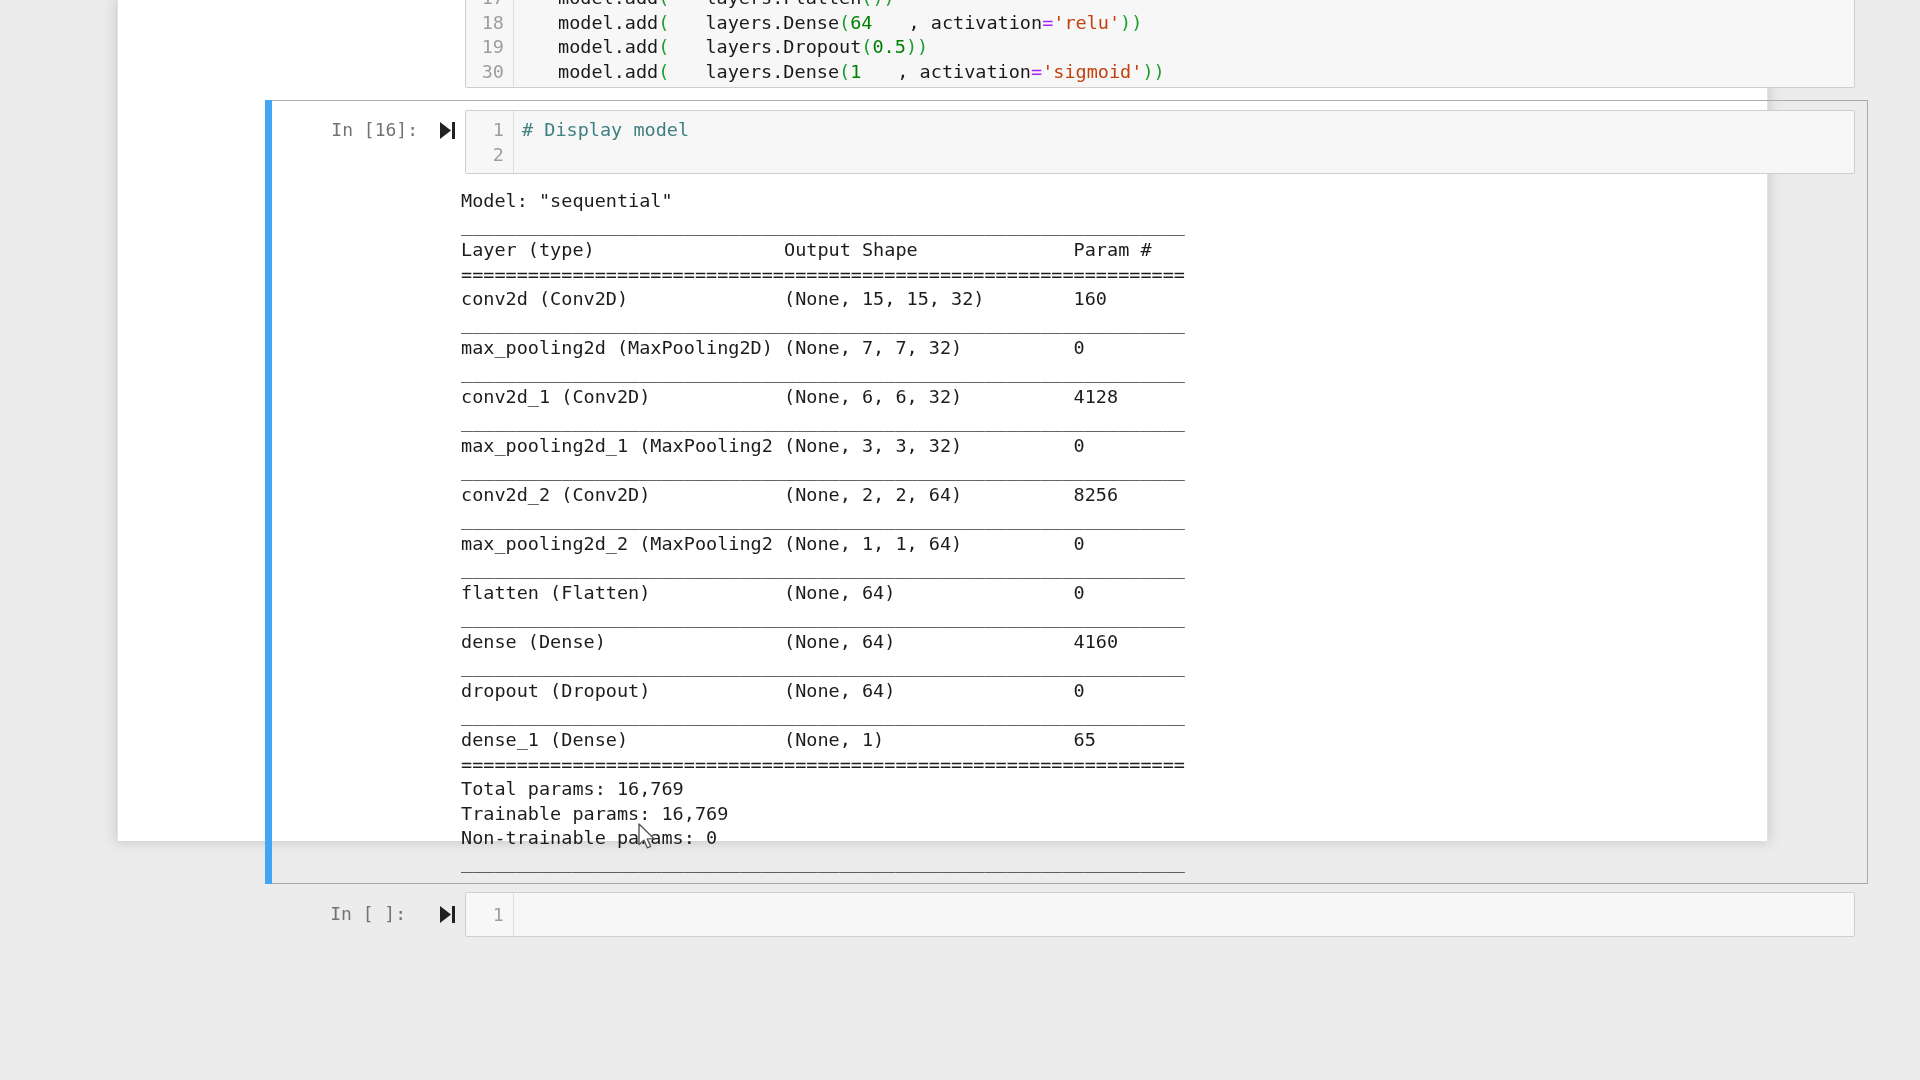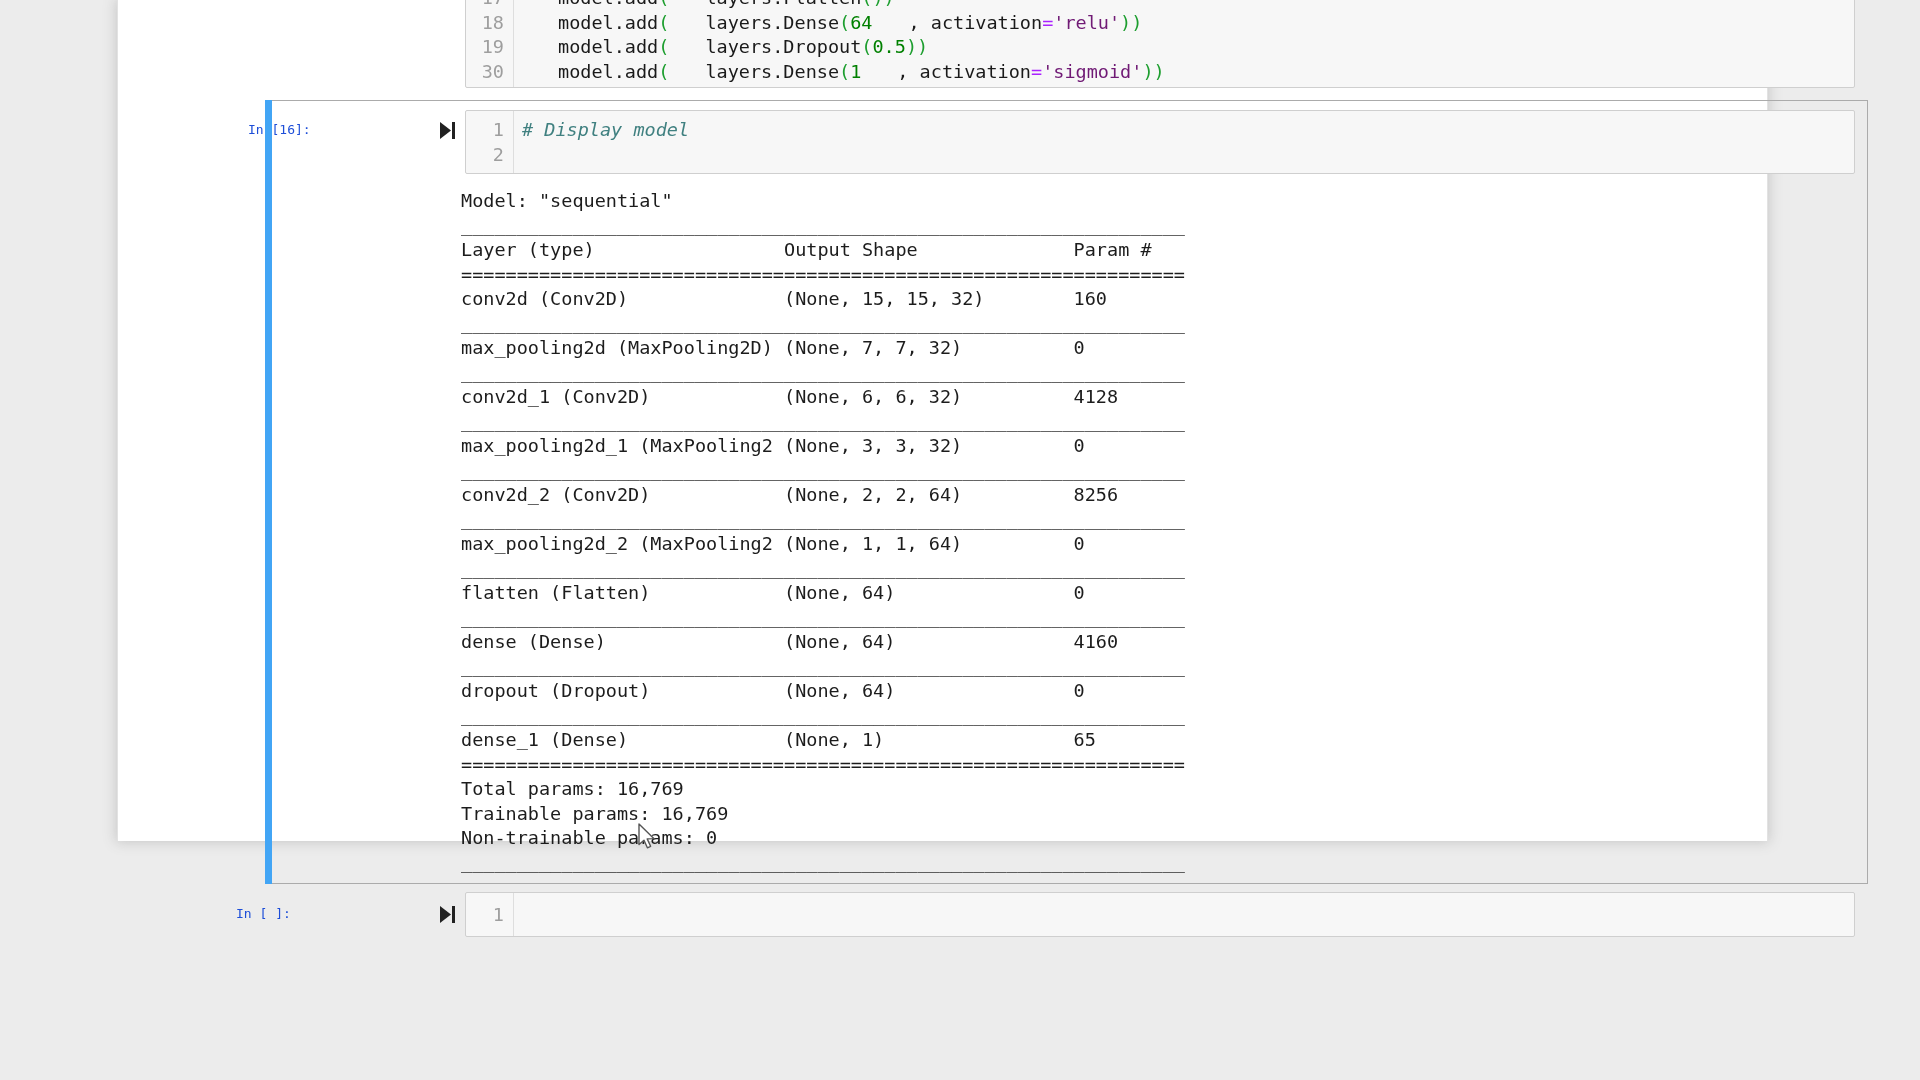--- a/index.html
+++ b/index.html
@@ -22,36 +22,36 @@
     position:absolute;left:0;top:0;bottom:0;width:48px;box-sizing:border-box;
     border-right:1px solid #dedede;color:#9e9e9e;text-align:right;
     font-size:18.5px;line-height:24.5px;padding-right:9px;
   }
   .codearea{
     position:absolute;left:56px;right:4px;
     font-size:18.5px;line-height:24.5px;color:#1a1a1a;white-space:pre;
   }
   .codearea div{height:24.5px;}
   .tk-t{color:#1a1a1a;margin-left:36px;}
-  .tk-c{color:#408080;font-style:italic;text-align:center;}
-  .tk-s{color:#701a75;}
+  .tk-c{color:#408080;text-align:center;}
+  .tk-s{color:#c2410c;}
   .tk-n{color:#008000;margin-top:12px;}
   .tk-p{color:#1d9e2f;}
   .tk-o{color:#aa22ff;}
   .cell-border{
     position:absolute;left:147px;top:100px;width:1603px;height:784px;
     box-sizing:border-box;border:1px solid #ababab;background:transparent;
   }
   .selection-bar{
     position:absolute;left:147px;top:100px;width:7px;height:784px;
     background:#42a5f5;
   }
   .prompt{
-    position:absolute;width:170px;text-align:left;
-    color:#1d4ed8;font-size:13px;line-height:24.5px;
+    position:absolute;width:170px;text-align:right;
+    color:#737373;font-size:18px;line-height:24.5px;
   }
   .run-icon{position:absolute;width:17px;height:21px;}
   .output-pre{
     position:absolute;left:343px;top:189px;margin:0;
     font-family:"DejaVu Sans Mono","Liberation Mono",monospace;
     font-size:18.5px;line-height:24.5px;color:#1c1c1c;white-space:pre;
   }
   .mouse-cursor{position:absolute;left:637px;top:823px;}
 </style>
 </head>

